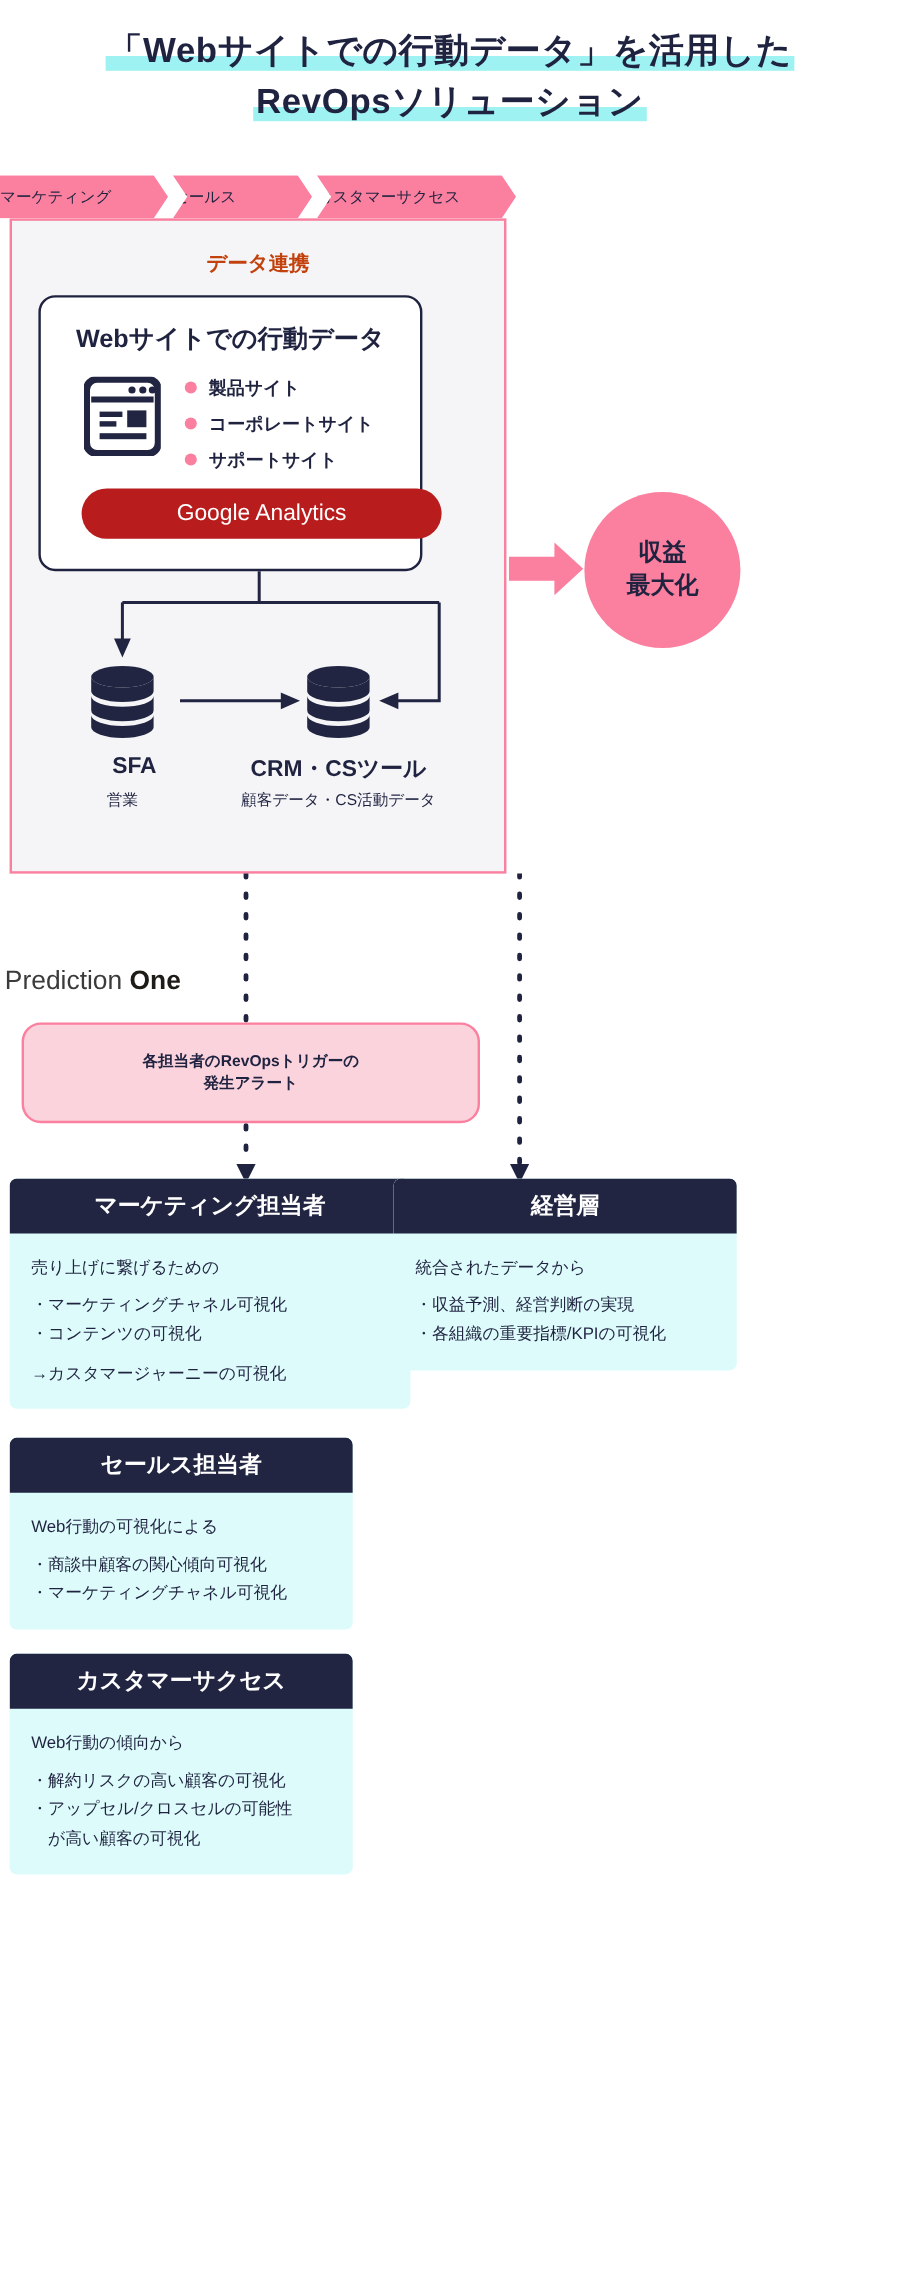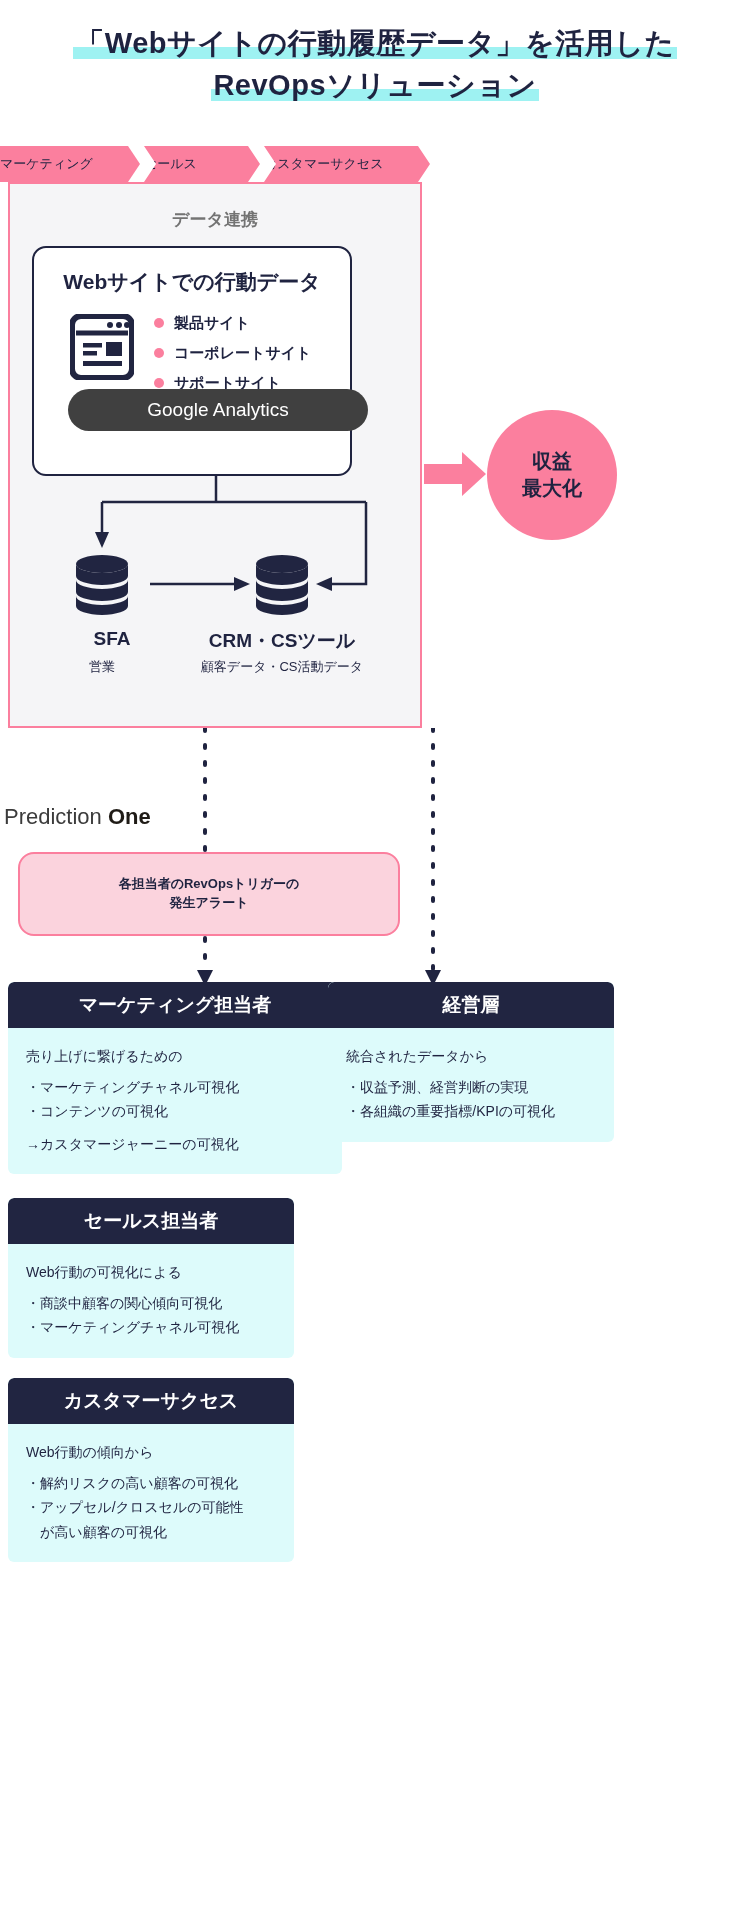--- a/index.html
+++ b/index.html
@@ -23,34 +23,34 @@
         display:flex;align-items:center;justify-content:flex-start;
         color:#1f2340;font-size:13px;font-weight:500;}
   .chev.c1{left:0;width:140px;clip-path:polygon(0 0,128px 0,140px 50%,128px 100%,0 100%);}
   .chev.c2{left:144px;width:116px;clip-path:polygon(0 0,104px 0,116px 50%,104px 100%,0 100%,12px 50%);}
   .chev.c3{left:264px;width:166px;clip-path:polygon(0 0,154px 0,166px 50%,154px 100%,0 100%,12px 50%);}
 
   
   .panel{position:absolute;left:8px;top:182px;width:414px;height:546px;
         background:#f5f5f7;border:2px solid #fb7f9e;box-sizing:border-box;}
   .panel-title{position:absolute;left:0;top:24px;width:100%;text-align:center;
-        font-size:17px;font-weight:bold;color:#737373;}
+        font-size:17px;font-weight:bold;color:#c2410c;}
 
   
   .webcard{position:absolute;left:22px;top:62px;width:320px;height:230px;
         background:#ffffff;border:2px solid #1f2340;border-radius:14px;box-sizing:border-box;}
   .webcard-title{position:absolute;left:0;top:20px;width:100%;text-align:center;
         font-size:21px;font-weight:bold;color:#1f2340;}
   .browser-icon{position:absolute;left:36px;top:66px;width:64px;height:66px;}
   .bullets{position:absolute;left:120px;top:60px;}
   .bullet{display:flex;align-items:center;gap:10px;height:30px;
         font-size:15px;font-weight:bold;color:#1f2340;}
   .dot{width:10px;height:10px;border-radius:50%;background:#fb7f9e;flex:0 0 10px;}
-  .ga-pill{position:absolute;left:34px;top:141px;width:300px;height:42px;
-        background:#404040;border-radius:21px;color:#ffffff;font-size:19px;
+  .ga-pill{position:absolute;left:34px;top:159px;width:300px;height:42px;
+        background:#b91c1c;border-radius:21px;color:#ffffff;font-size:19px;
         display:flex;align-items:center;justify-content:center;}
 
   
   .conn{position:absolute;left:0;top:0;width:414px;height:546px;pointer-events:none;}
 
   
   .db{position:absolute;width:56px;height:62px;}
   .db.sfa{left:64px;top:370px;}
   .db.crm{left:244px;top:370px;}
   .db-lab{position:absolute;text-align:center;font-size:19px;font-weight:bold;color:#1f2340;}
@@ -95,21 +95,21 @@
   .c-mgmt{left:328px;top:982px;width:286px;}
   .c-sales{left:8px;top:1198px;width:286px;}
   .c-cs{left:8px;top:1378px;width:286px;}
 </style>
 </head>
 <body>
 
 <div class="stage">
 
   <div class="title">
-    <span class="ln"><span class="hl">「Webサイトの行動履歴データ」を活用した</span></span>
+    <span class="ln"><span class="hl">「Webサイトでの行動データ」を活用した</span></span>
     <span class="ln"><span class="hl">RevOpsソリューション</span></span>
   </div>
 
   <div class="chev-bar">
     <div class="chev c1">
         <span>マーケティング</span>
       </div>
     <div class="chev c2">
         <span>セールス</span>
       </div>

